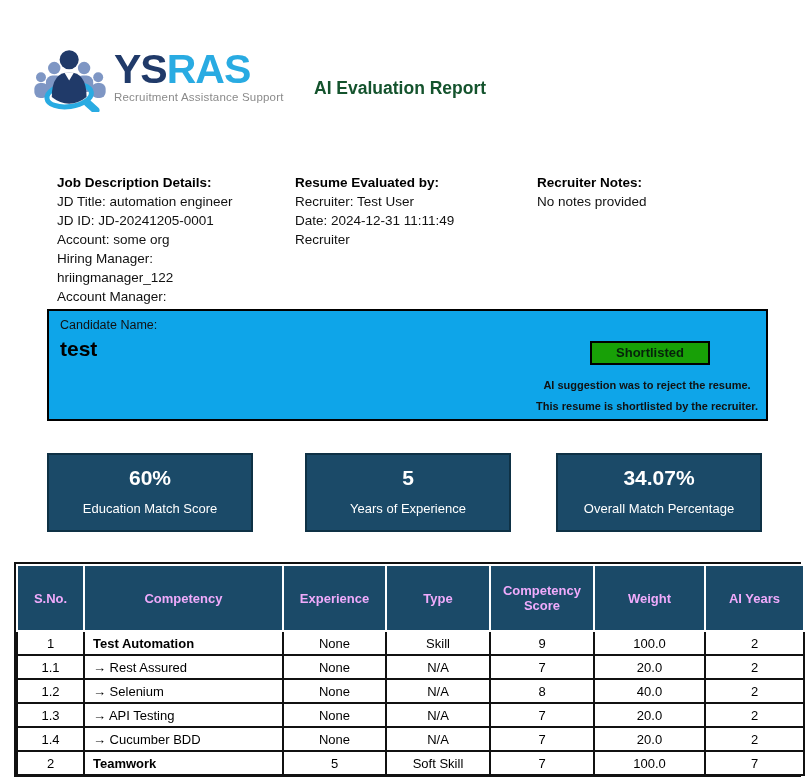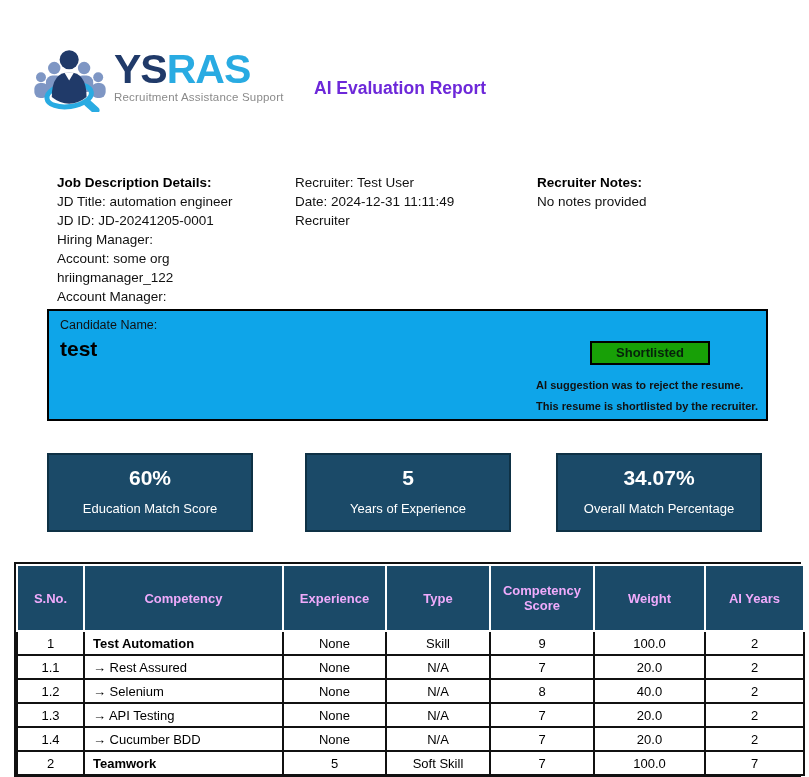--- a/index.html
+++ b/index.html
@@ -9,38 +9,38 @@
 
   
   .logo { position:absolute; left:28px; top:44px; display:flex; align-items:flex-start; }
   .logo-icon { width:84px; height:68px; flex:0 0 auto; }
   .logo-textcol { margin-left:2px; padding-top:6px; }
   .logo-word { font-size:41px; font-weight:bold; letter-spacing:-1px; line-height:38px; white-space:nowrap; }
   .logo-ys { color:#203a69; }
   .logo-ras { color:#29abe2; }
   .logo-tagline { font-size:11.5px; color:#8a8a8a; margin-top:3px; letter-spacing:0.2px; }
 
-  .report-title { position:absolute; left:314px; top:78px; font-size:17.5px; font-weight:bold; color:#6d28d9; }
+  .report-title { position:absolute; left:314px; top:78px; font-size:17.5px; font-weight:bold; color:#14532d; }
 
   
   .info-col { position:absolute; top:150px; font-size:13.5px; line-height:19px; color:#111;margin-top:23px; }
   .info-col .heading { font-weight:bold; color:#000; }
   .col-jd { left:57px;  width:234px; }
   .col-eval { left:295px; width:238px; }
   .col-notes { left:537px; width:240px; }
 
   
   .candidate-box { position:absolute; left:47px; top:309px; width:721px; height:112px;
                    background:#0ea5e9; border:2px solid #000; }
   .candidate-label { position:absolute; left:11px; top:7px; font-size:12.5px; color:#111; }
   .candidate-name { position:absolute; left:11px; top:26px; font-size:21px; font-weight:bold; color:#000; }
   .status-badge { position:absolute; left:541px; top:30px; width:120px; height:24px;
                   background:#18a007; border:2px solid #000; color:#06220b;
                   font-size:13px; font-weight:bold; text-align:center; line-height:20px; }
-  .candidate-notes { position:absolute; right:8px; top:64px; text-align:left;
+  .candidate-notes { position:absolute; right:8px; top:64px; text-align:center;
                      font-size:11px; font-weight:bold; color:#111; line-height:21px; }
 
   
   .stat-box { position:absolute; top:453px; width:206px; height:79px;
               background:#1b4a68; border:2px solid #0e3145; color:#fff; text-align:center; }
   .stat-1 { left:47px; } .stat-2 { left:305px; } .stat-3 { left:556px; }
   .stat-value { font-size:21px; font-weight:bold; margin-top:11px; }
   .stat-label { font-size:13px; margin-top:11px; }
 
   
@@ -89,28 +89,29 @@
       <div class="logo-tagline">Recruitment Assistance Support</div>
     </div>
   </div>
 
   <div class="report-title">AI Evaluation Report</div>
 
   <div class="info-col col-jd">
     <div class="heading">Job Description Details:</div>
     <div>JD Title: automation engineer</div>
     <div>JD ID: JD-20241205-0001</div>
+    <div>Account: some org</div>
     <div>Hiring Manager:</div>
-    <div>Account: some org</div>
     <div>hriingmanager_122</div>
     <div>Account Manager:</div>
     <div>accountmanager9220-</div>
   </div>
 
   <div class="info-col col-eval">
+    <div class="heading">Resume Evaluated by:</div>
     <div>Recruiter: Test User</div>
     <div>Date: 2024-12-31 11:11:49</div>
     <div>Recruiter</div>
   </div>
 
   <div class="info-col col-notes">
     <div class="heading">Recruiter Notes:</div>
     <div>No notes provided</div>
   </div>
 

